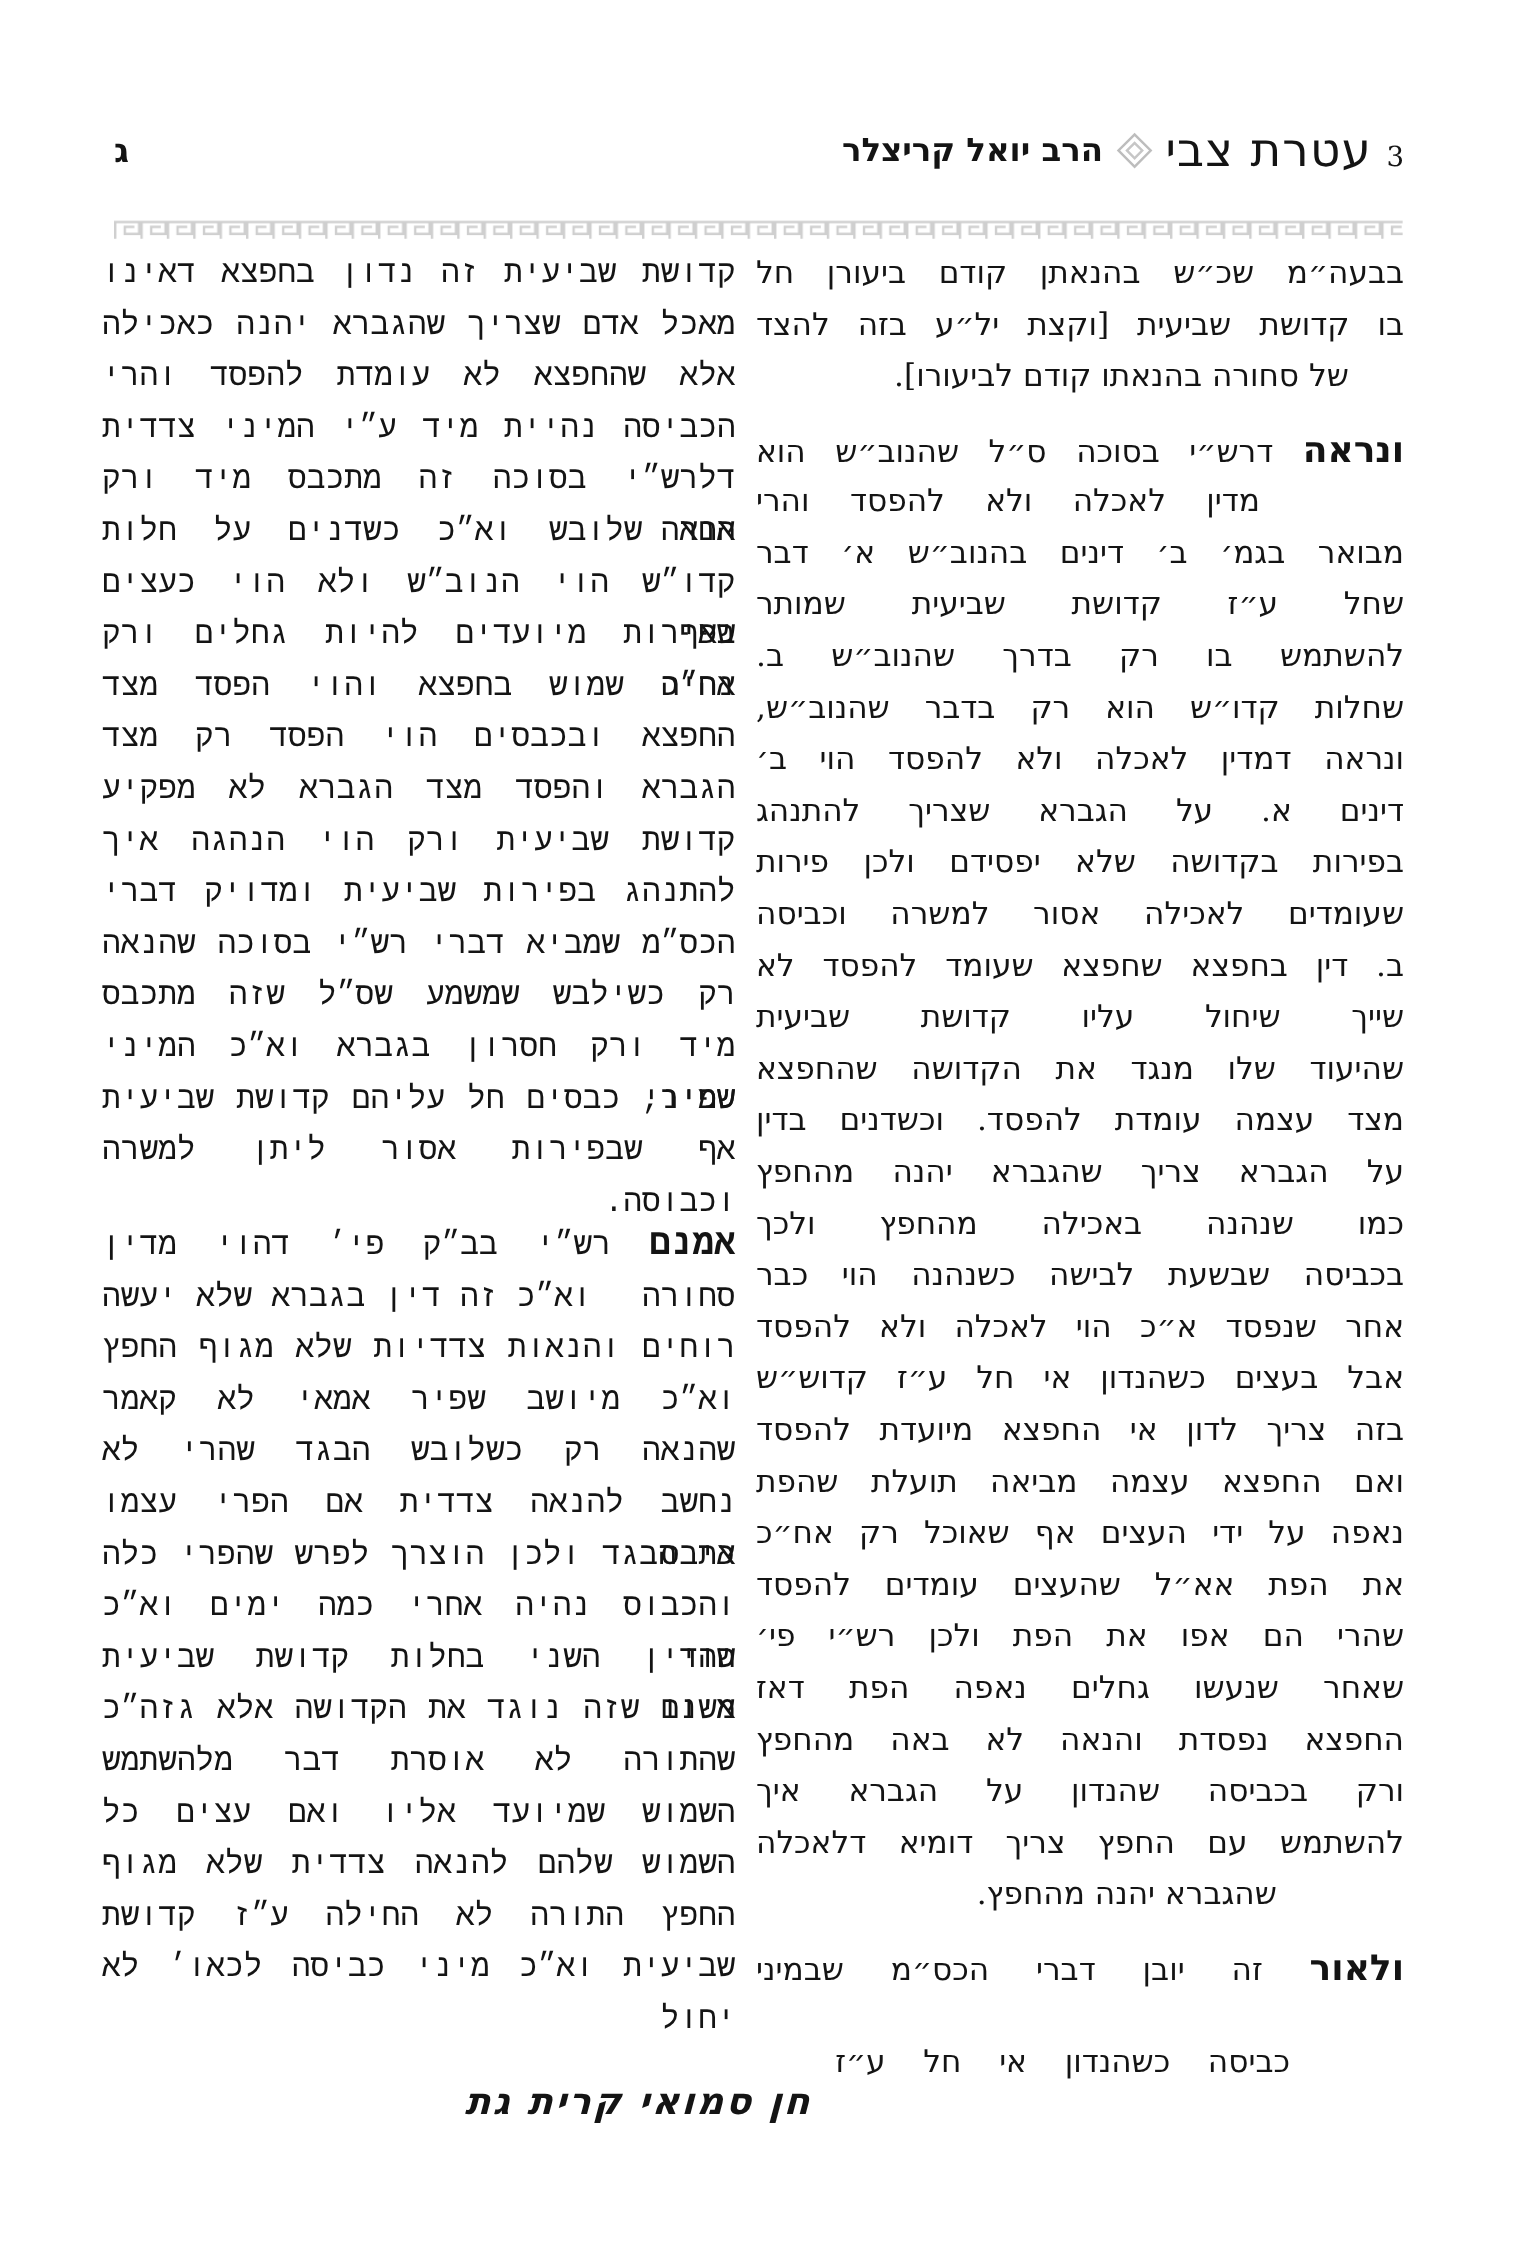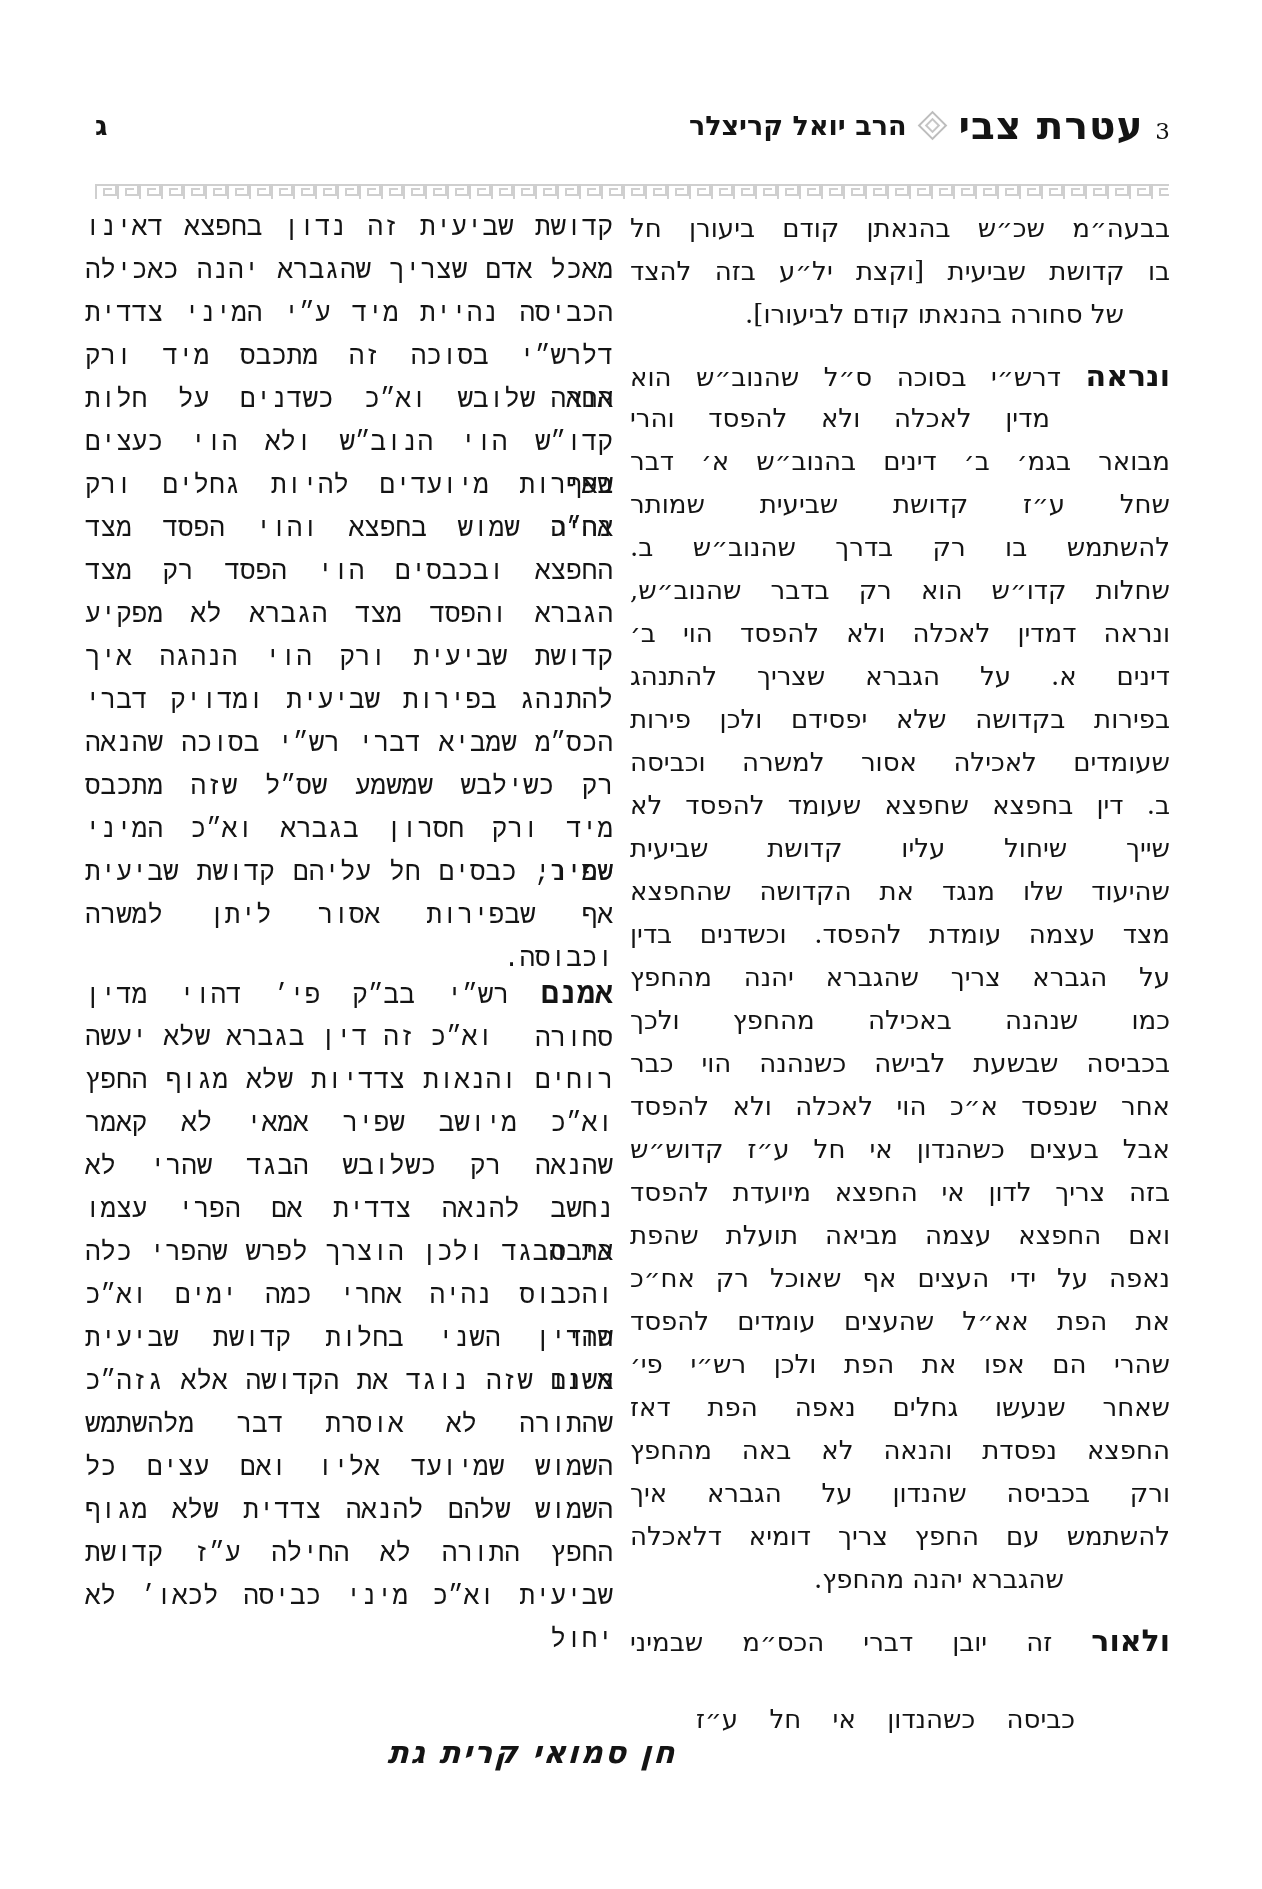--- a/index.html
+++ b/index.html
@@ -12,21 +12,21 @@
     color:#141414;
     overflow:hidden;
   }
   
   .header{
     position:absolute;top:98px;left:95px;right:92px;height:54px;
     display:flex;align-items:center;justify-content:space-between;
   }
   .header-cluster{display:flex;align-items:center;}
   .issue-number{font-size:23px;margin-left:12px;transform:translateY(6px);}
-  .book-title{font-size:39px;font-weight:bold;letter-spacing:1px;}
+  .book-title{font-size:39px;font-weight:normal;letter-spacing:1px;}
   .diamond-box{width:34px;height:34px;display:flex;align-items:center;justify-content:center;margin:0 9px;}
   .diamond{width:17px;height:17px;border:2px solid #bdbdbd;transform:rotate(45deg);position:relative;}
   .diamond::after{content:"";position:absolute;inset:3px;border:2px solid #c6c6c6;}
   .author{font-size:27px;font-weight:bold;}
   .folio{font-size:28px;font-weight:bold;}
   
   .meander-wrap{position:absolute;top:183px;left:95px;right:93px;height:17px;}
   
   .columns{
     position:absolute;top:207px;left:85px;right:92px;
@@ -123,20 +123,21 @@
       </div>
       <div class="para">
         <div class="ln"><b class="opener">ולאור</b> זה יובן דברי הכס״מ שבמיני</div>
         <div class="ln stretch">כביסה כשהנדון אי חל ע״ז</div>
       </div>
     </div>
   <div class="col col-left" id="col-left">
       <div class="para">
         <div class="ln">קדושת שביעית זה נדון בחפצא דאינו</div>
         <div class="ln">מאכל אדם שצריך שהגברא יהנה כאכילה</div>
+        <div class="ln">אלא שהחפצא לא עומדת להפסד והרי</div>
         <div class="ln">הכביסה נהיית מיד ע״י המיני צדדית</div>
         <div class="ln">דלרש״י בסוכה זה מתכבס מיד ורק הנאה</div>
         <div class="ln">אחר שלובש וא״כ כשדנים על חלות</div>
         <div class="ln">קדו״ש הוי הנוב״ש ולא הוי כעצים שאף</div>
         <div class="ln">בפירות מיועדים להיות גחלים ורק אח״כ</div>
         <div class="ln">נהיה שמוש בחפצא והוי הפסד מצד</div>
         <div class="ln">החפצא ובכבסים הוי הפסד רק מצד</div>
         <div class="ln">הגברא והפסד מצד הגברא לא מפקיע</div>
         <div class="ln">קדושת שביעית ורק הוי הנהגה איך</div>
         <div class="ln">להתנהג בפירות שביעית ומדויק דברי</div>

